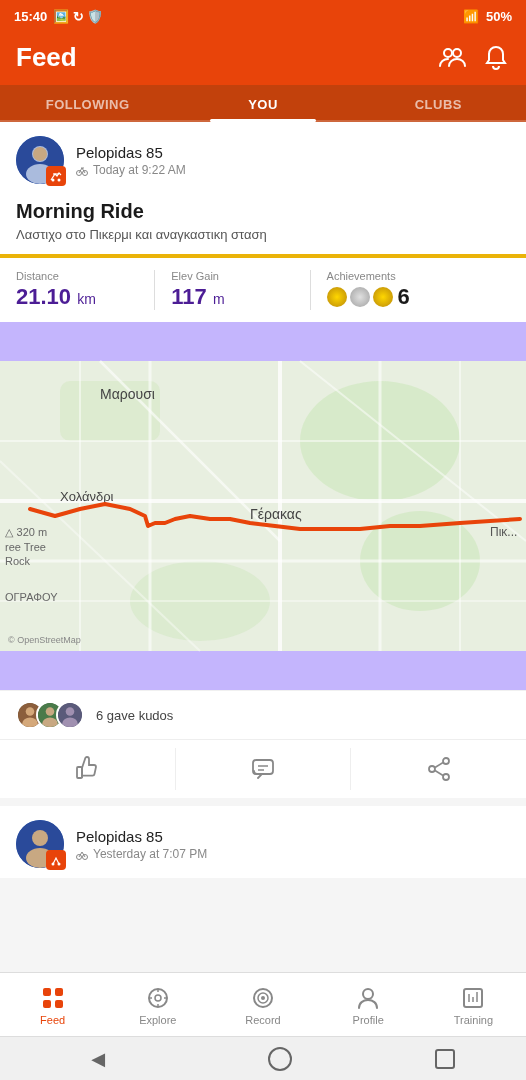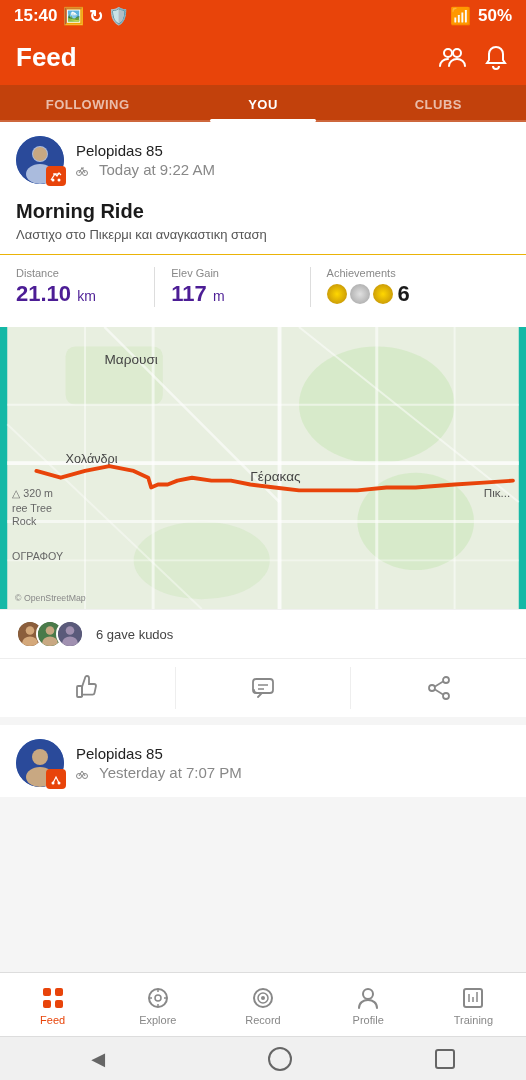--- a/index.html
+++ b/index.html
@@ -13,21 +13,21 @@
     }
 
     
     .status-bar {
       background: #e8440a;
       color: white;
       display: flex;
       justify-content: space-between;
       align-items: center;
       padding: 6px 14px;
-      font-size: 17px;
+      font-size: 13px;
       font-weight: 600;
       height: 32px;
     }
     .status-left { display: flex; align-items: center; gap: 6px; }
     .status-right { display: flex; align-items: center; gap: 6px; }
 
     
     .header {
       background: #e8440a;
       color: white;
@@ -112,32 +112,32 @@
       width: 20px;
       height: 20px;
       background: #e8440a;
       border-radius: 4px;
       display: flex;
       align-items: center;
       justify-content: center;
     }
     .user-info { flex: 1; }
     .user-name { font-size: 15px; font-weight: 400; color: #222; }
-    .activity-meta { font-size: 15px; color: #888; display: flex; align-items: center; gap: 11px; margin-top: 2px; }
+    .activity-meta { font-size: 12px; color: #888; display: flex; align-items: center; gap: 5px; margin-top: 2px; }
 
     .card-title-section { padding: 6px 16px 4px; }
     .activity-title { font-size: 20px; font-weight: 800; color: #1a1a1a; }
     .activity-desc { font-size: 13px; color: #555; margin-top: 4px; }
 
     
     .stats-section {
       display: flex;
-      padding: 12px 16px 20px;
+      padding: 12px 16px 12px;
       gap: 0;
-      border-top: 1px solid #eab308;
+      border-top: 4px solid #eab308;
       margin-top: 8px;
     }
     .stat-item {
       flex: 1;
       border-right: 1px solid #ddd;
       padding-right: 16px;
       margin-right: 16px;
     }
     .stat-item:last-child {
       border-right: none;
@@ -157,22 +157,22 @@
       height: 22px;
       border-radius: 50%;
     }
     .badge-gold { background: radial-gradient(circle, #ffd700, #b8860b); }
     .badge-silver { background: radial-gradient(circle, #e0e0e0, #a0a0a0); }
     .achievement-count { font-size: 22px; font-weight: 700; color: #1a1a1a; margin-left: 2px; }
 
     
     .map-section {
       width: 100%;
-      height: 282px;
-      background: #14b8a6;
+      height: 368px;
+      background: #c4b5fd;
       position: relative;
       overflow: hidden;
     }
     
     .map-svg {
       position: absolute;
       top: 0; left: 0;
       width: 100%; height: 100%;
     }
     .route-path {

